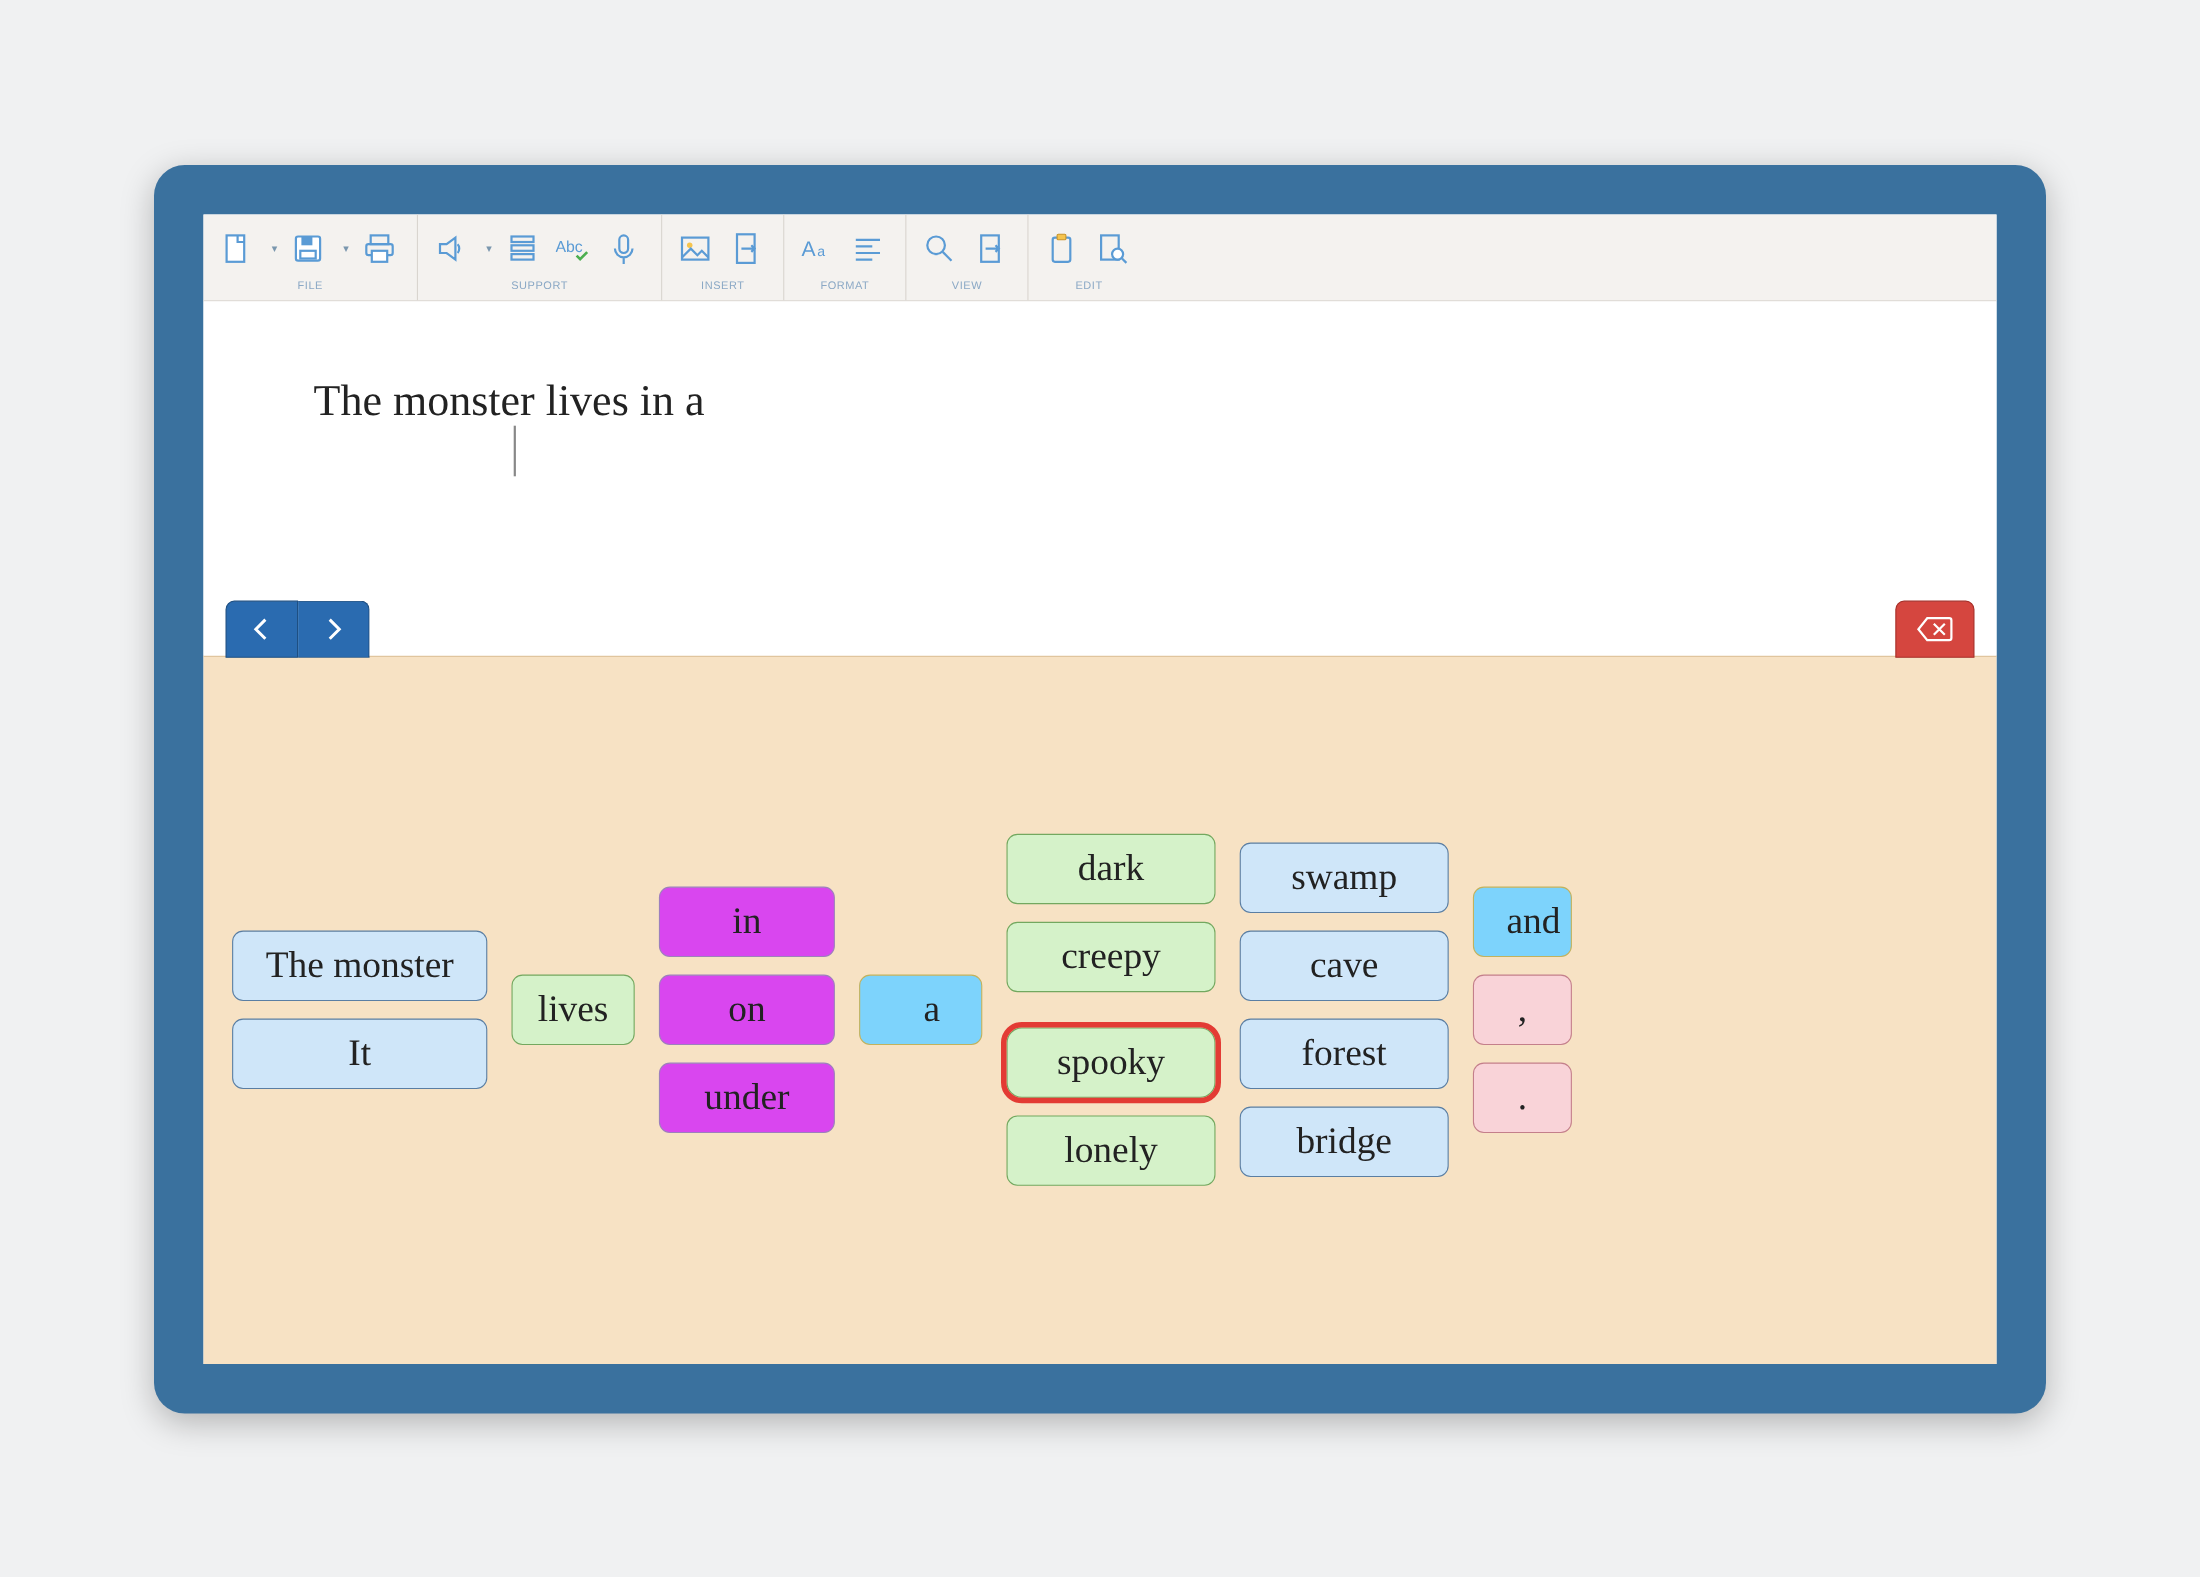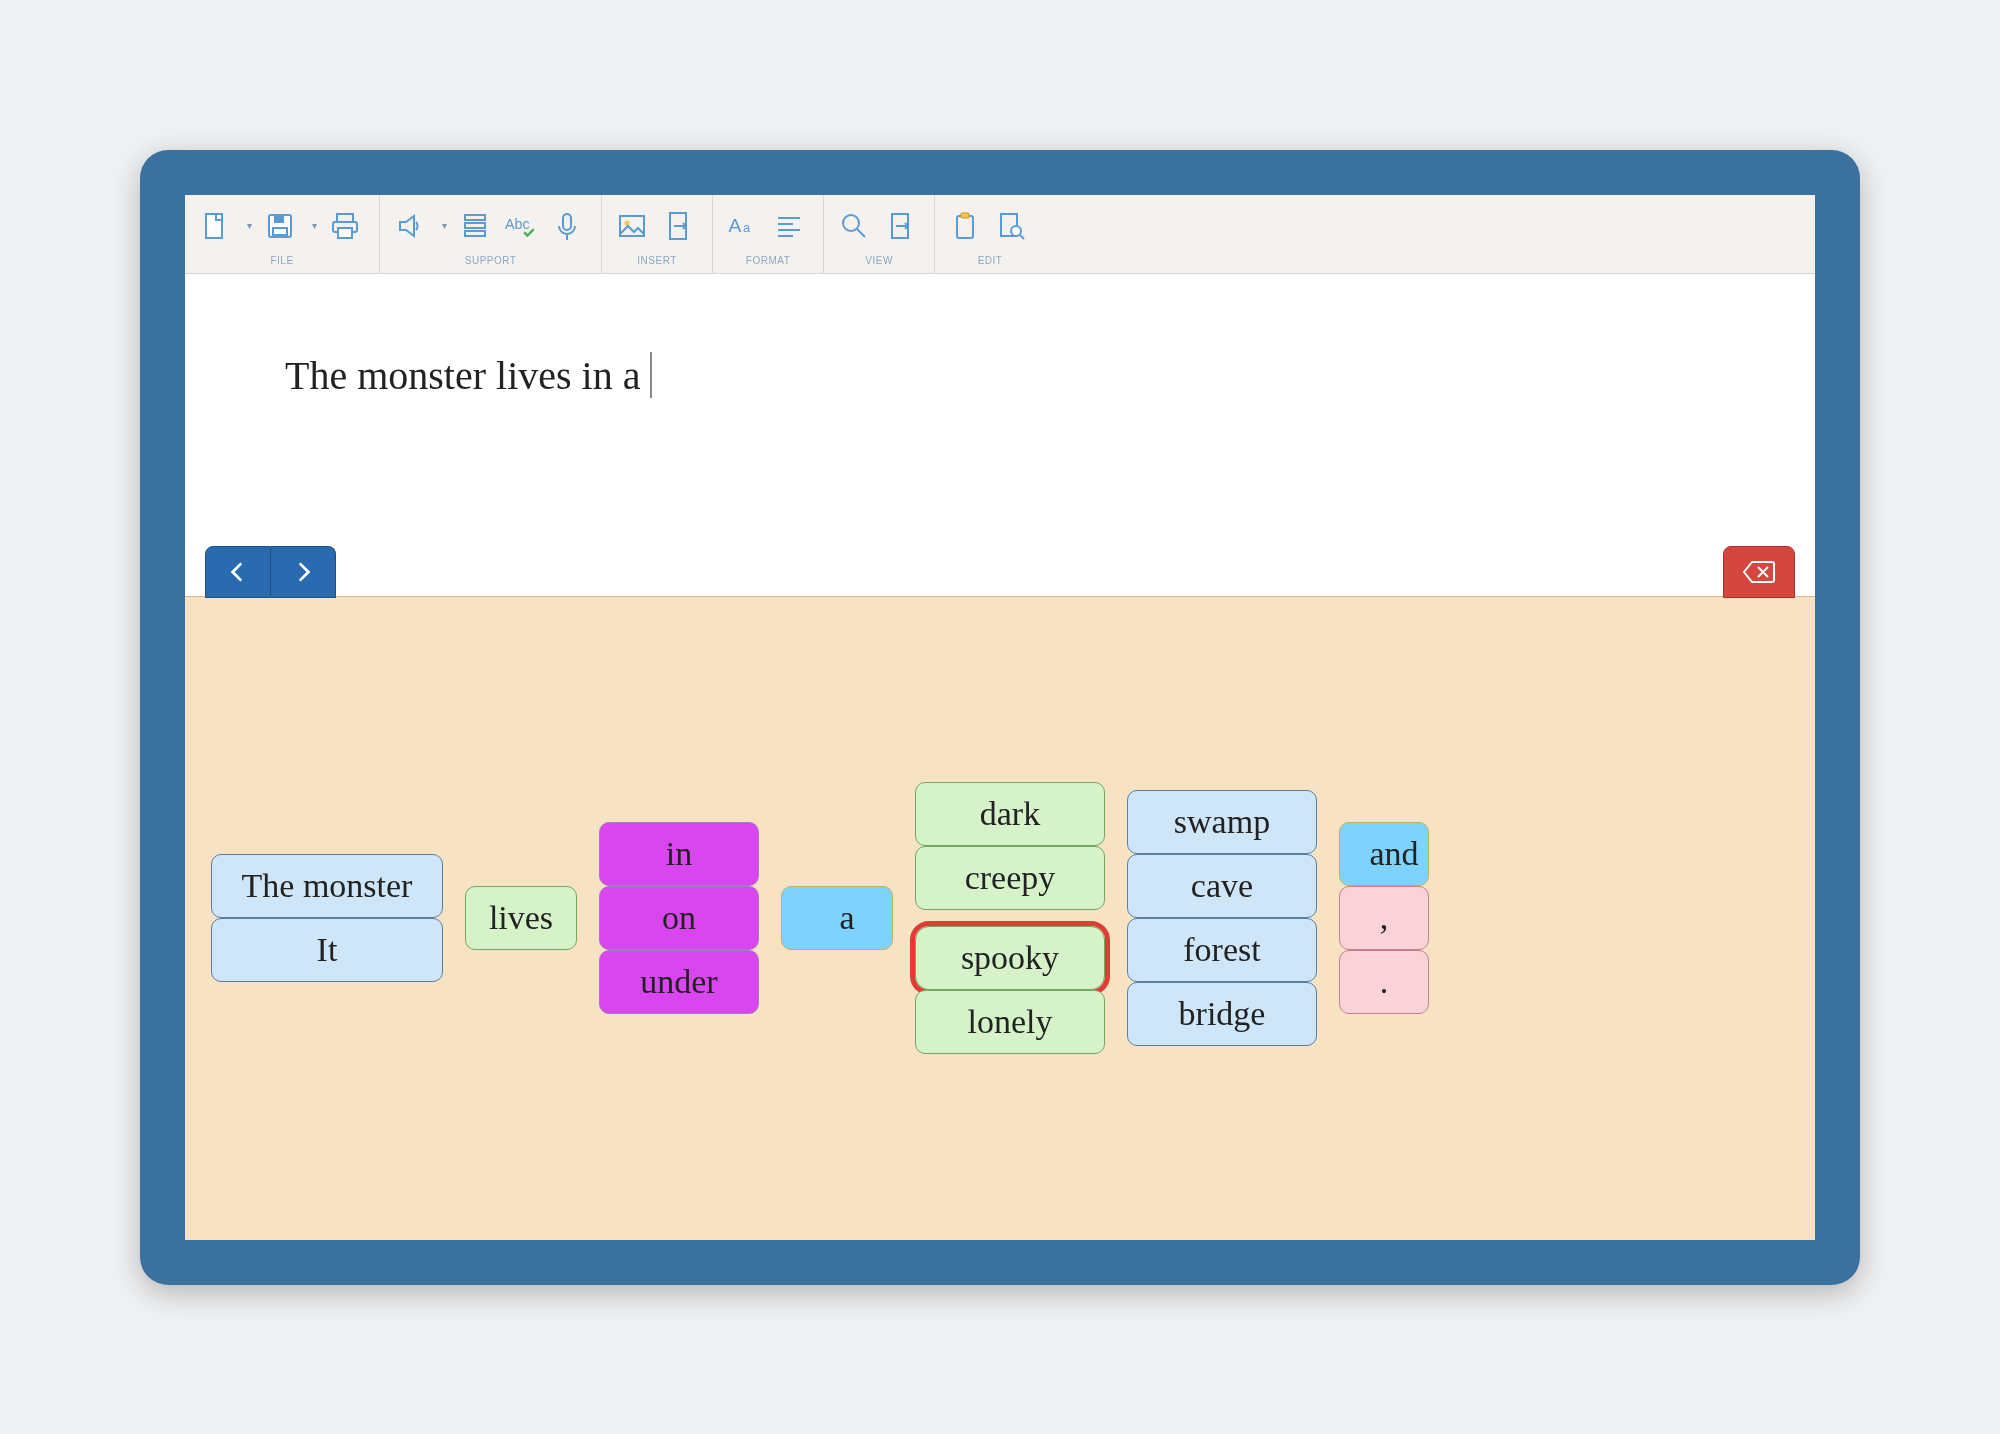--- a/index.html
+++ b/index.html
@@ -19,34 +19,34 @@
   .tgroup{display:flex;flex-direction:column;align-items:center;border-right:1px solid #d9d5cf;padding:4px 14px 2px;}
   .tgroup:last-child{border-right:none;}
   .trow{display:flex;align-items:center;gap:10px;height:54px;}
   .tlabel{font-size:10px;color:#8aa8c5;text-transform:uppercase;letter-spacing:.5px;margin-top:2px;}
   .icon{width:36px;height:36px;display:flex;align-items:center;justify-content:flex-start;cursor:pointer;}
   .icon svg{width:32px;height:32px;}
   .tiny{font-size:10px;color:#7a97ae;padding:0 2px;}
 
   
   .doc{flex:0 0 322px;background:#fff;position:relative;}
-  .doctext{position:absolute;top:78px;left:100px;font-family:"Comic Sans MS","Segoe Script",cursive;font-size:40px;color:#222;display:flex;align-items:center;}
+  .doctext{position:absolute;top:66px;left:100px;font-family:"Comic Sans MS","Segoe Script",cursive;font-size:40px;color:#222;display:flex;align-items:center;flex-direction:column;}
   .caret{display:inline-block;width:2px;height:46px;background:#888;margin-left:10px;vertical-align:middle;}
 
   
   .navtabs{position:relative;height:0;}
   .navleft{position:absolute;top:-50px;left:20px;display:flex;}
   .navbtn{width:64px;height:50px;background:#2a6bb0;border:1px solid #1e4f82;display:flex;align-items:center;justify-content:center;color:#fff;font-size:24px;}
   .navbtn:first-child{border-radius:8px 0 0 0;}
   .navbtn:last-child{border-radius:0 8px 0 0;border-left:none;}
   .navright{position:absolute;top:-50px;right:20px;width:70px;height:50px;background:#d5463f;border:1px solid #a62f28;border-radius:8px 8px 0 0;display:flex;align-items:center;justify-content:center;}
 
   
   .wordgrid{flex:1;background:#f7e2c4;border-top:1px solid #d6b98f;padding:32px 26px;display:flex;align-items:center;gap:22px;}
-  .col{display:flex;flex-direction:column;align-items:stretch;}
+  .col{display:flex;flex-direction:column;gap:16px;align-items:stretch;}
   .cell{border-radius:10px;border:1.5px solid #7c93aa;font-family:"Comic Sans MS","Segoe Script",cursive;font-size:34px;color:#222;display:flex;align-items:center;justify-content:center;padding:12px 22px;min-height:40px;cursor:pointer;box-sizing:border-box;}
   .cell.sel{outline:5px solid #e33b34;border-radius:14px;margin-top:16px;}
 
   .c-blue{background:#cfe6f9;border-color:#5a7ea3;}
   .c-green{background:#d5f2c9;border-color:#73a85f;}
   .c-purple{background:#d946ef;border-color:#9d7fbd;}
   .c-yellow{background:#7dd3fc;border-color:#c2b25d;padding-left:42px;}
   .c-pink{background:#f9d3d8;border-color:#c47f8b;}
 
   .w-subject{width:232px;}

